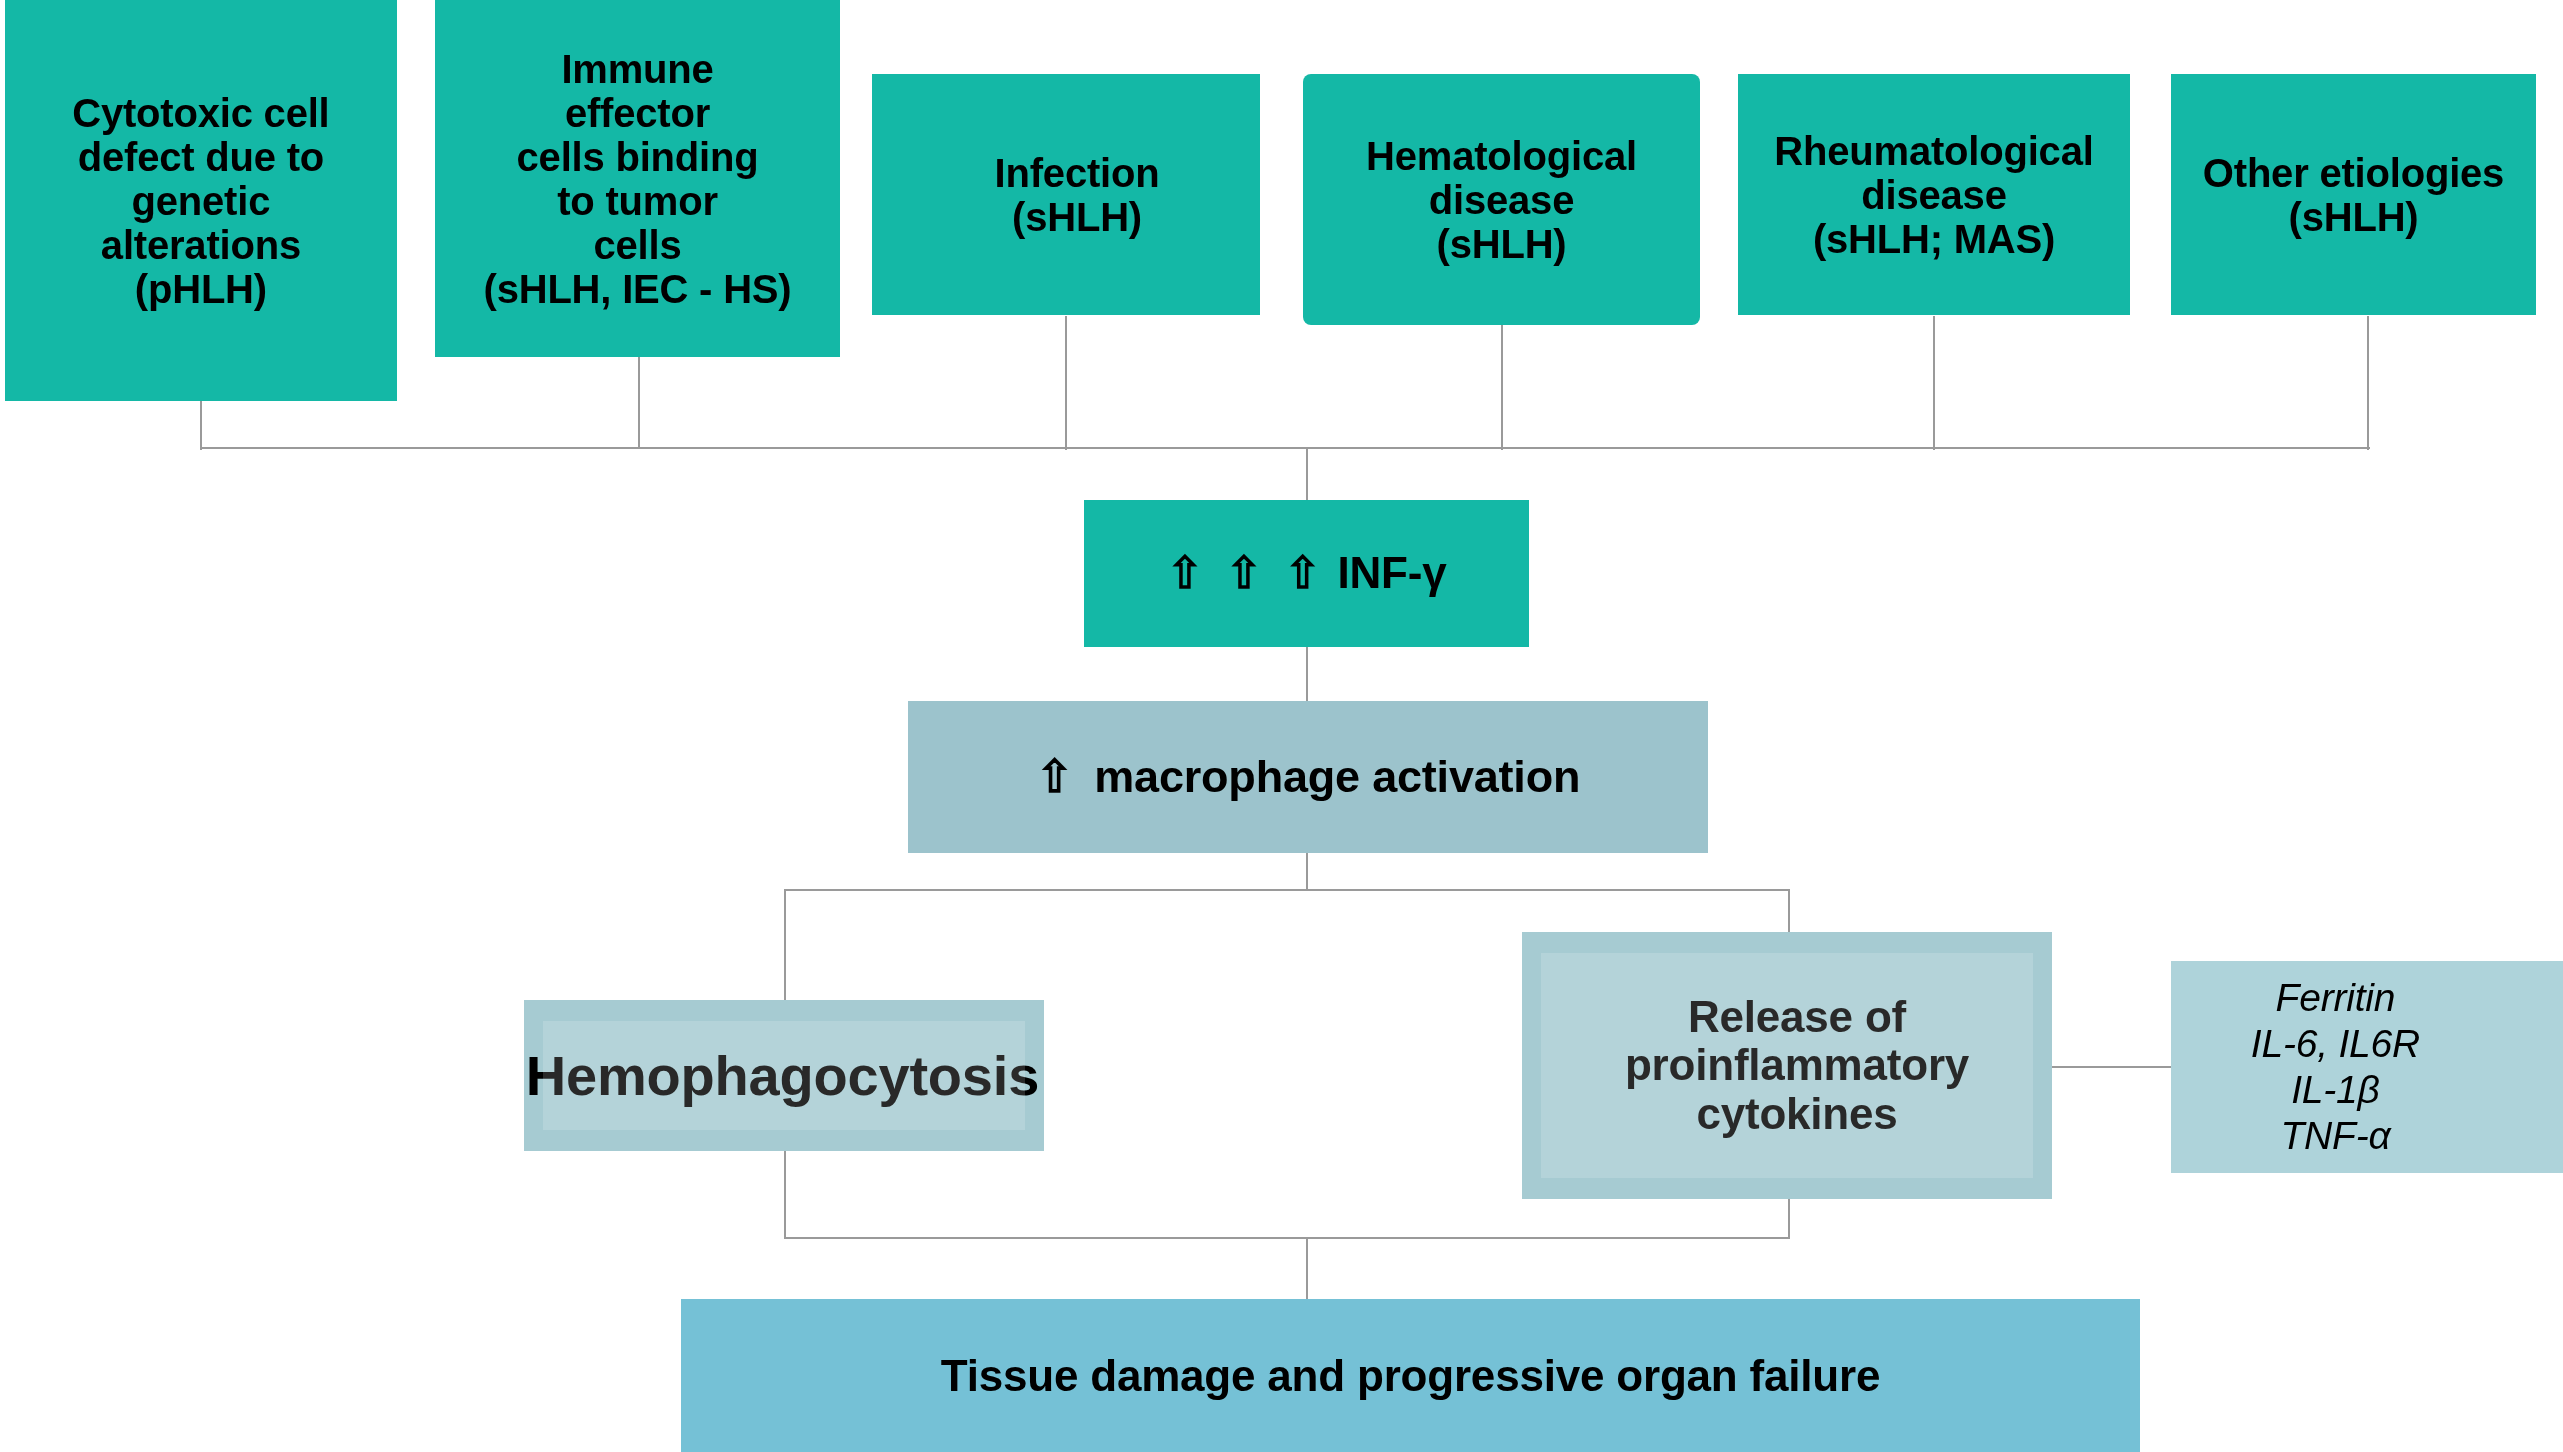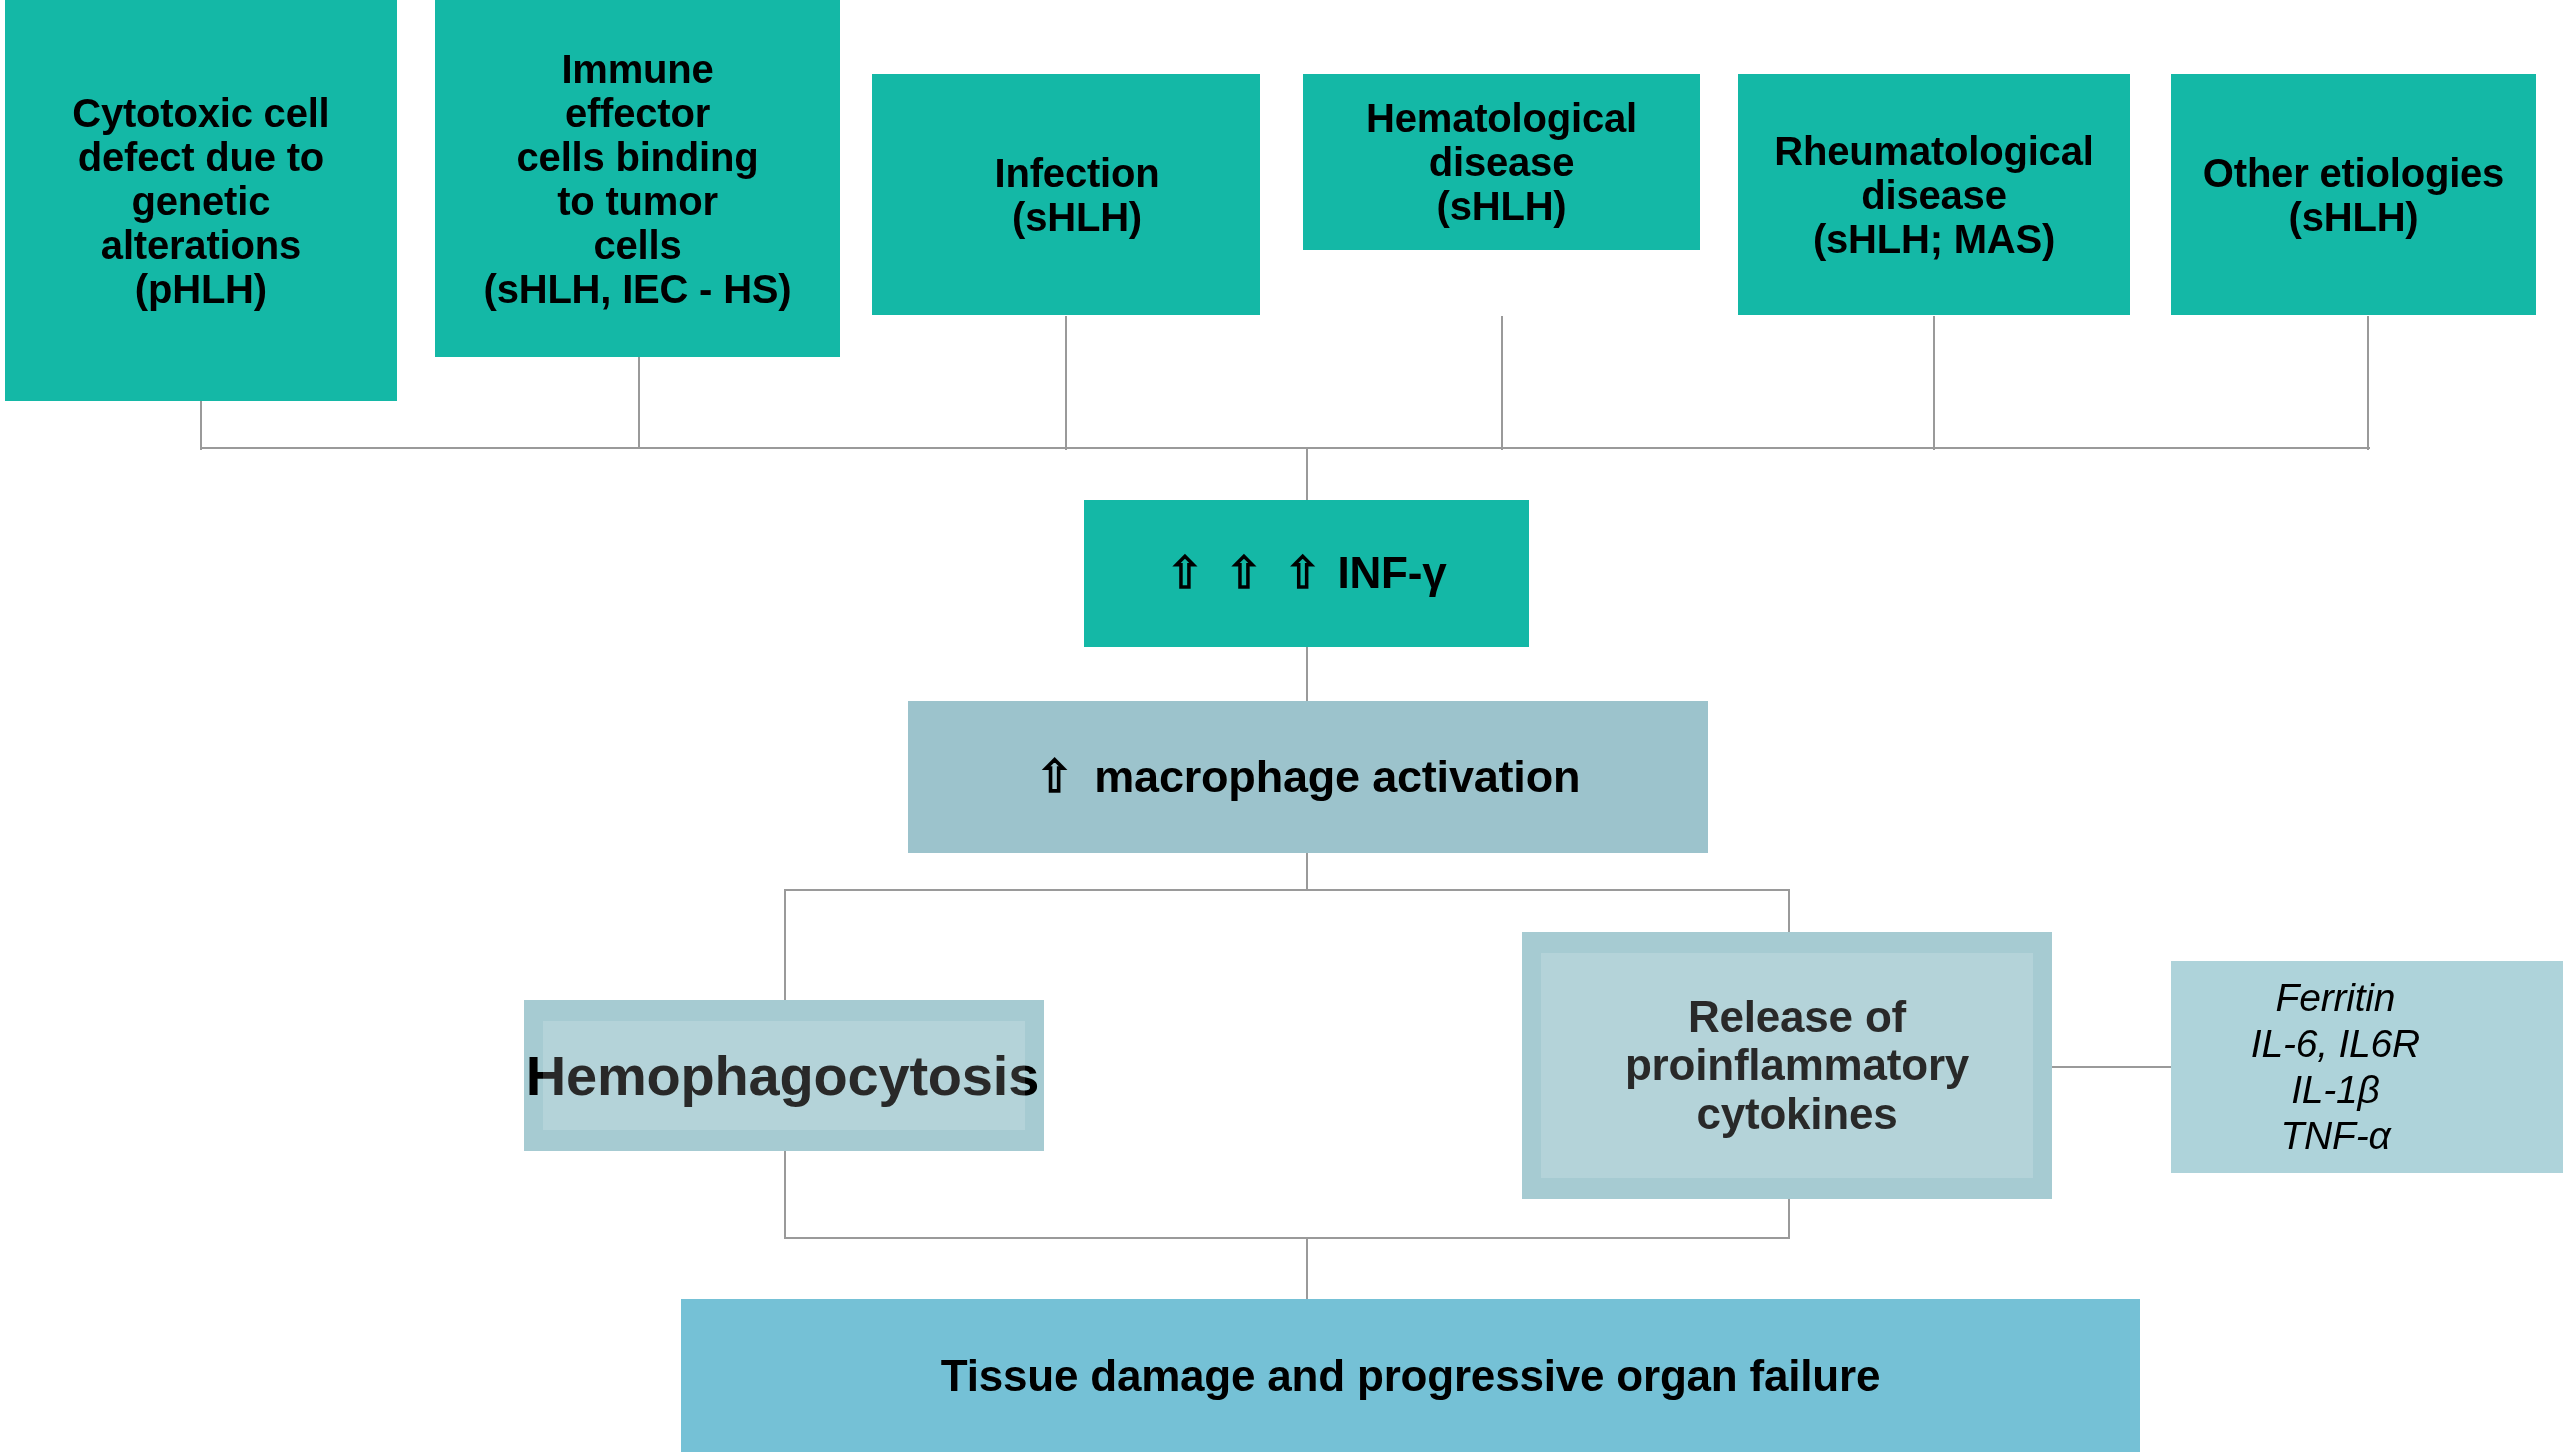--- a/index.html
+++ b/index.html
@@ -116,21 +116,21 @@
     </div>
   </div>
 
   <div class="node tone-dark" style="left:872px; top:74px; width:388px; height:241px; font-size:40px;padding-left:22px;">
     <div class="txt">
       <div>Infection</div>
       <div>(sHLH)</div>
     </div>
   </div>
 
-  <div class="node tone-dark" style="left:1303px; top:74px; width:397px; height:176px; font-size:40px;">
+  <div class="node tone-dark" style="left:1303px; top:74px; width:397px; height:251px; font-size:40px;border-radius:8px;">
     <div class="txt">
       <div>Hematological</div>
       <div>disease</div>
       <div>(sHLH)</div>
     </div>
   </div>
 
   <div class="node tone-dark" style="left:1738px; top:74px; width:392px; height:241px; font-size:40px;">
     <div class="txt">
       <div>Rheumatological</div>

